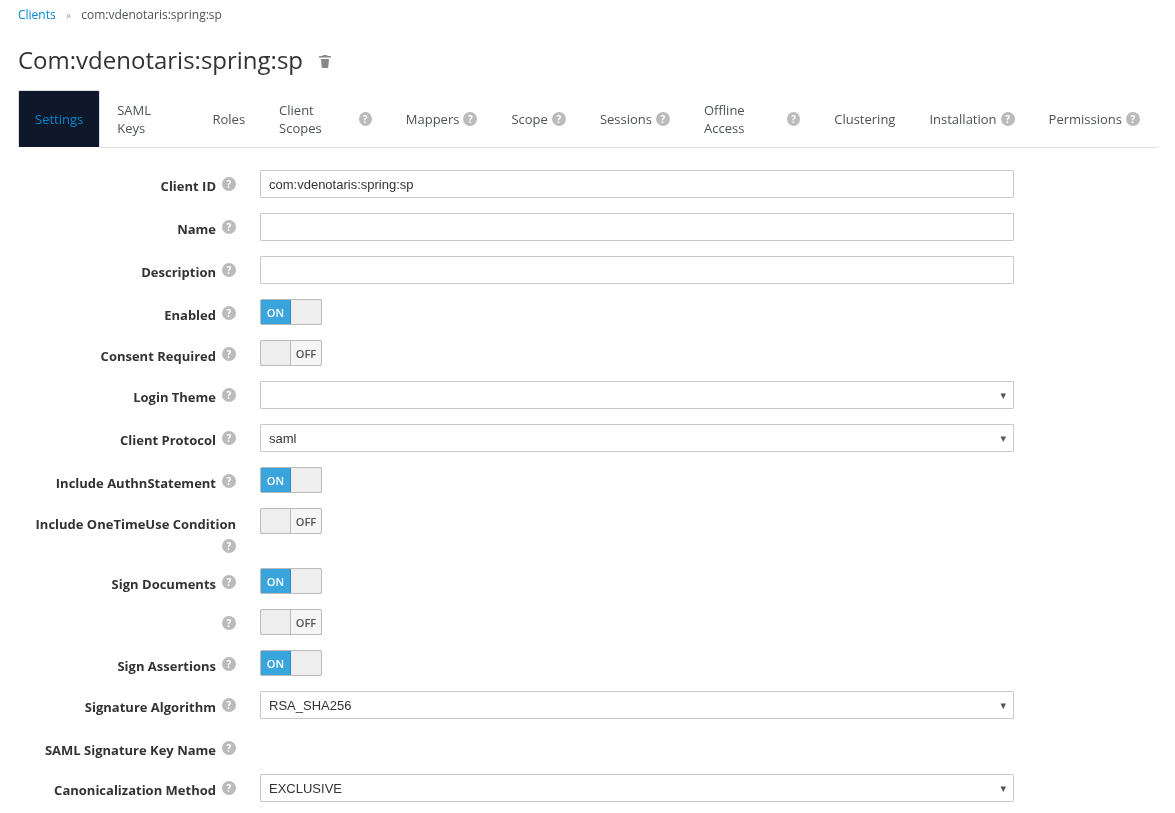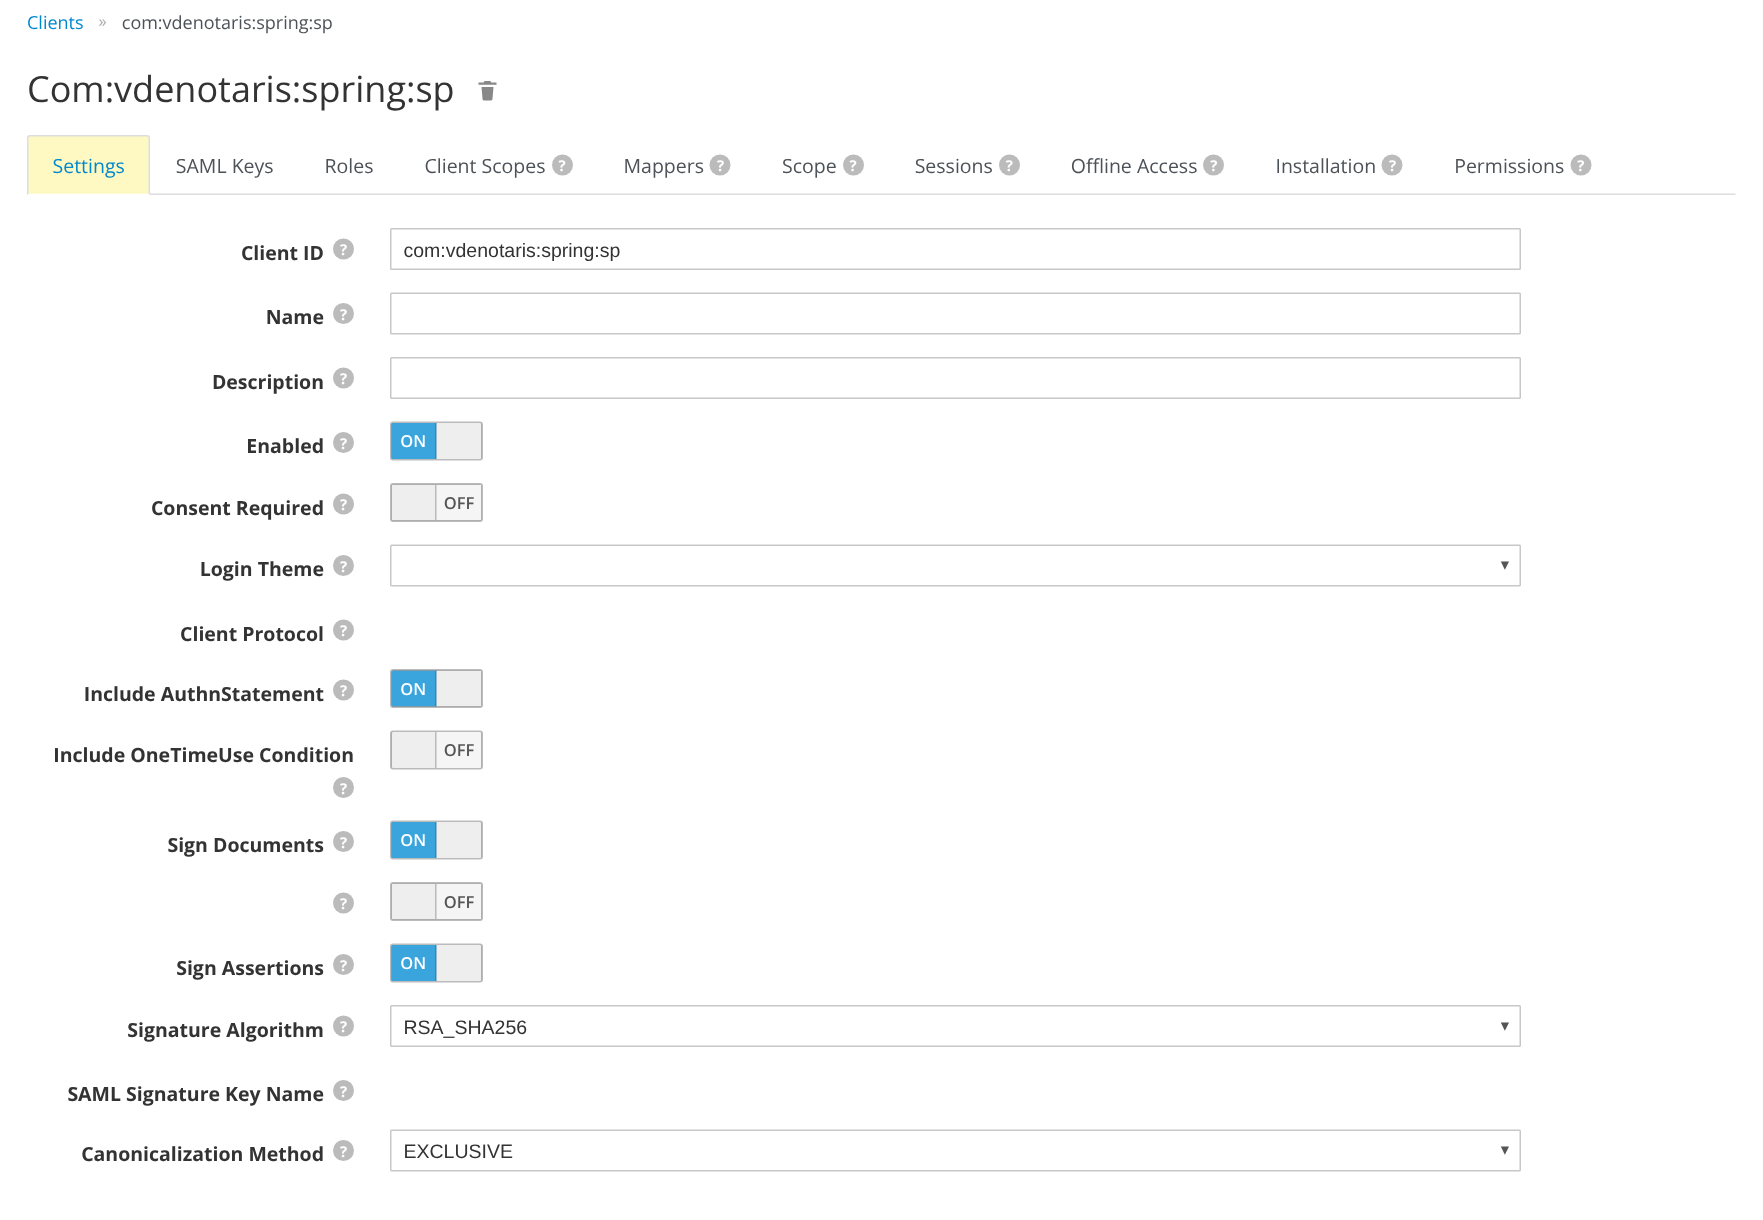--- a/index.html
+++ b/index.html
@@ -47,21 +47,21 @@
     cursor: pointer;
     display: flex;
     align-items: center;
     gap: 4px;
   }
   .tab.active {
     border: 1px solid #ddd;
     border-bottom-color: #fff;
     border-radius: 2px 2px 0 0;
     color: #0088ce;
-    background: #fef9c3;
+    background: #0f172a;
   }
   .help-icon {
     display:inline-flex;
     width:14px; height:14px;
     border-radius:50%;
     background:#bbb;
     color:#fff;
     font-size:10px;
     align-items:center;
     justify-content:center;
@@ -188,20 +188,23 @@
       </div>
     <div class="tab">
         <span>Sessions</span>
         <span class="help-icon">?</span>
       </div>
     <div class="tab">
         <span>Offline Access</span>
         <span class="help-icon">?</span>
       </div>
     <div class="tab">
+        <span>Clustering</span>
+      </div>
+    <div class="tab">
         <span>Installation</span>
         <span class="help-icon">?</span>
       </div>
     <div class="tab">
         <span>Permissions</span>
         <span class="help-icon">?</span>
       </div>
   </div>
 
   <div class="form">
@@ -260,20 +263,23 @@
       <div class="form-control-wrap">
           <div class="select-wrap"><select class="select"><option></option></select></div>
         </div>
     </div>
 
     <div class="form-row">
       <div class="form-label">
           <span class="label-text">Client Protocol</span>
           <span class="help-icon">?</span>
         </div>
+      <div class="form-control-wrap">
+          <div class="select-wrap"><select class="select"><option>saml</option></select></div>
+        </div>
     </div>
 
     <div class="form-row">
       <div class="form-label">
           <span class="label-text">Include AuthnStatement</span>
           <span class="help-icon">?</span>
         </div>
       <div class="form-control-wrap"><div class="toggle on">
             <div class="seg on-seg">ON</div>
             <div class="seg off-seg">OFF</div>

